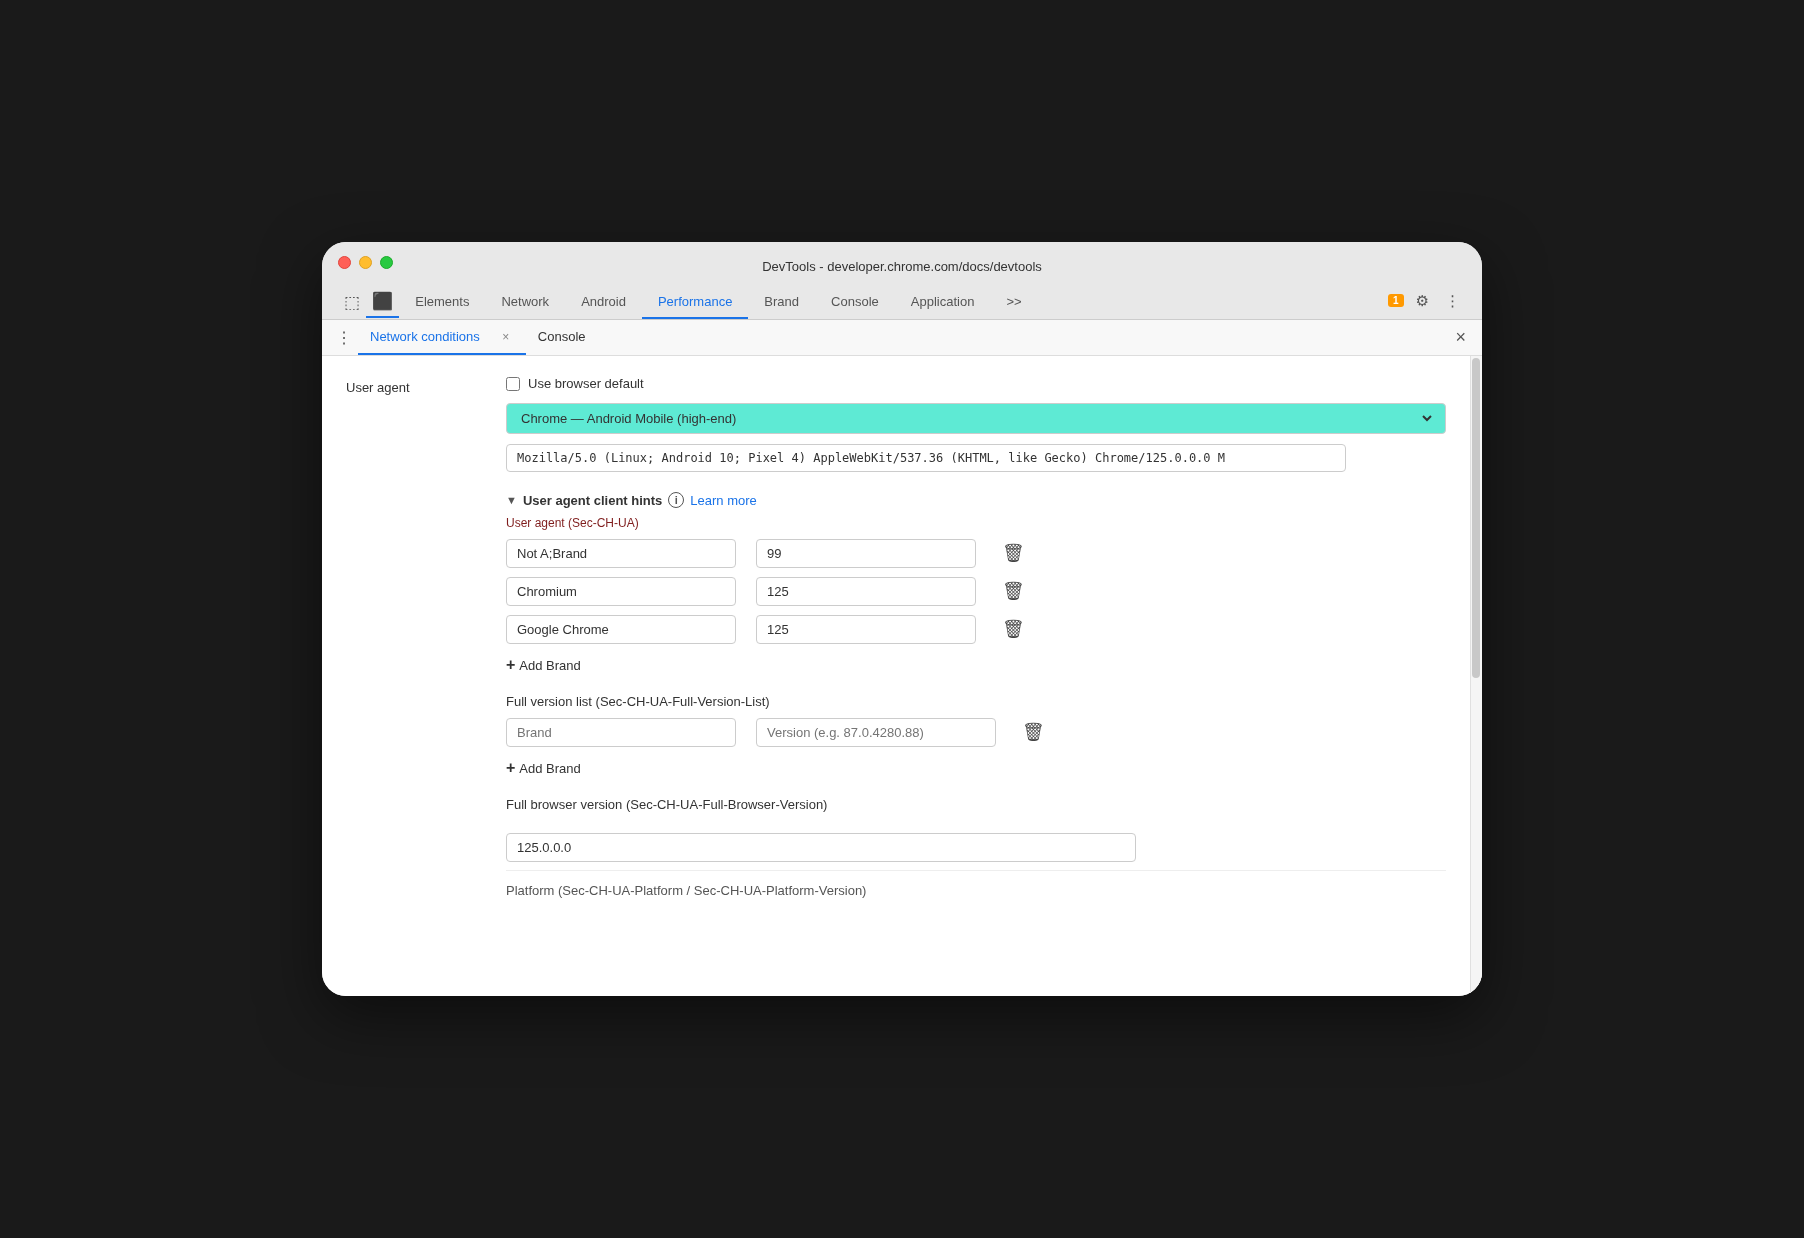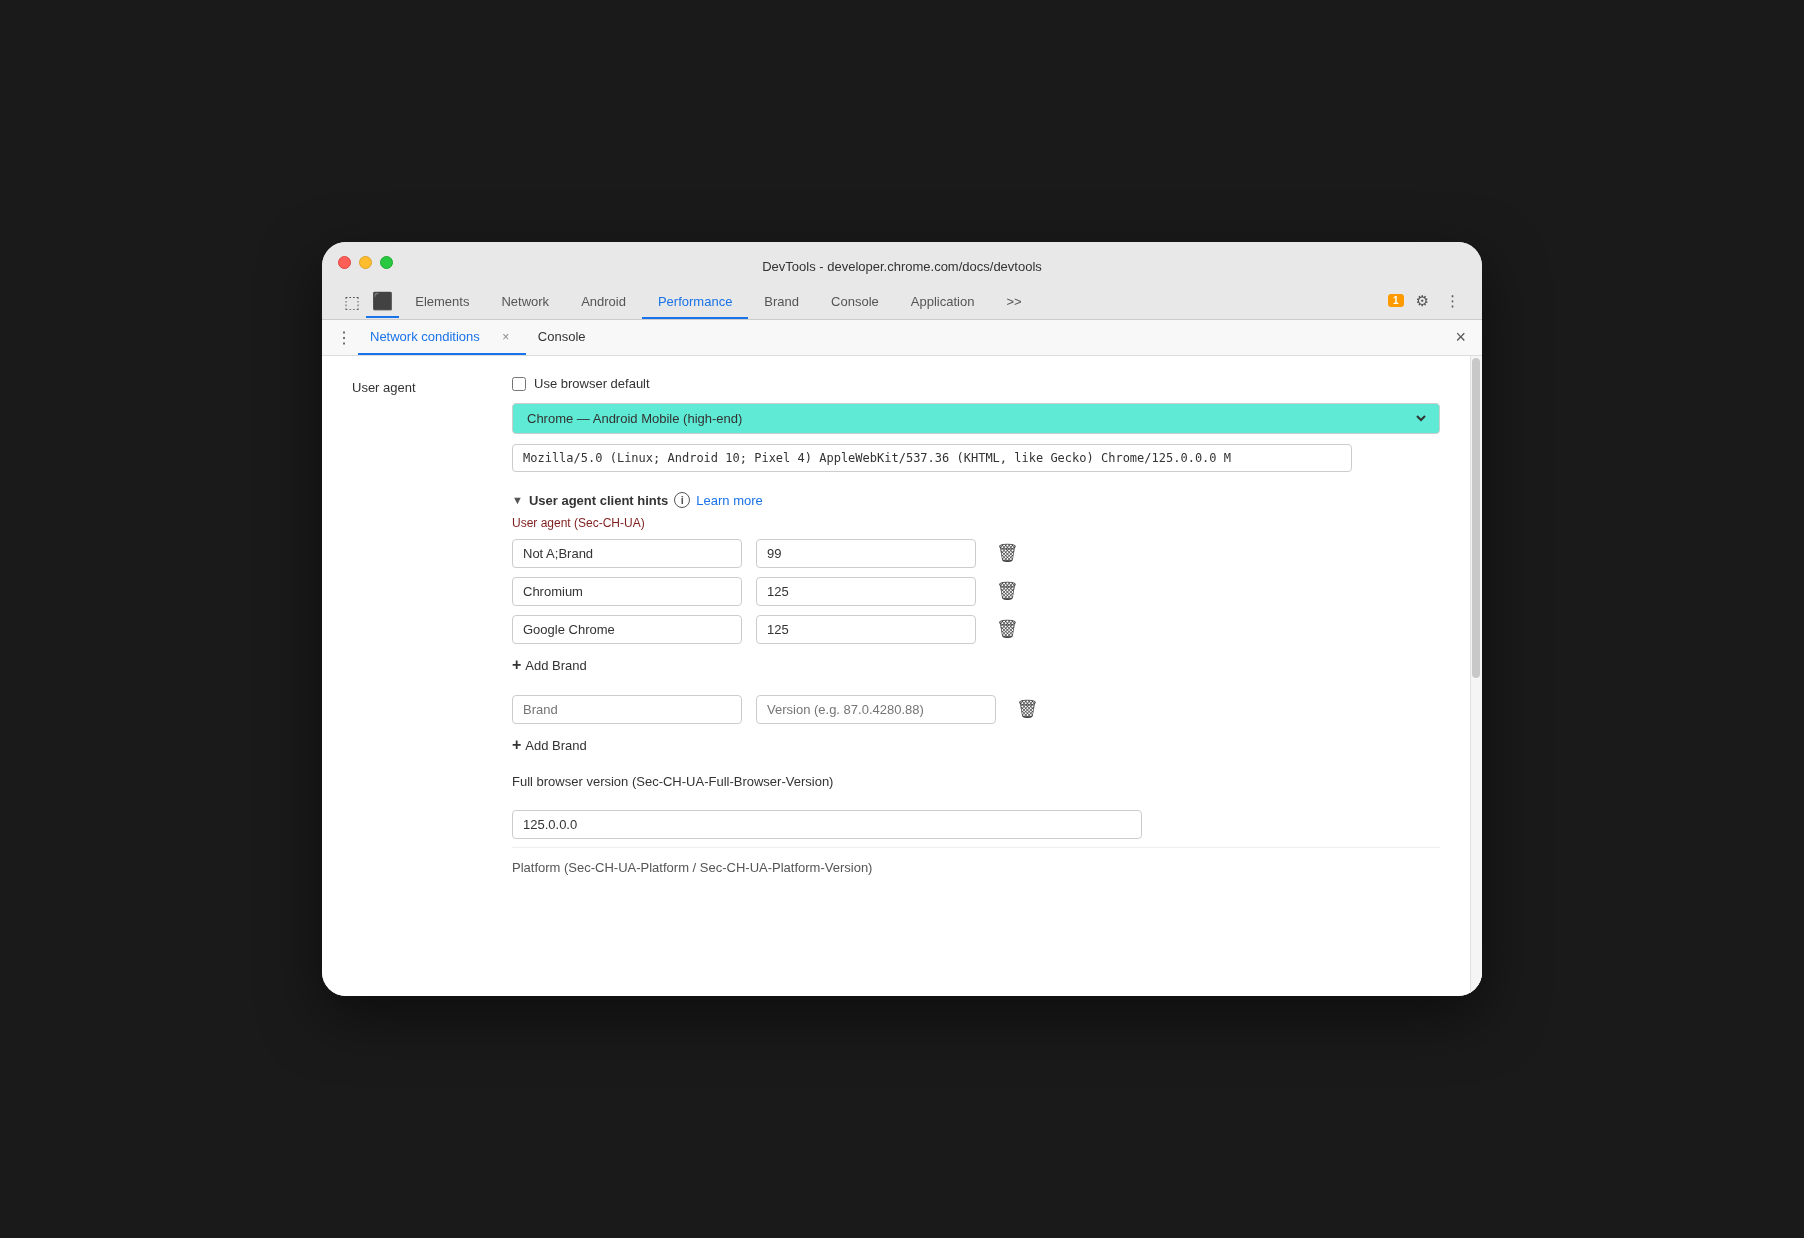--- a/index.html
+++ b/index.html
@@ -139,21 +139,21 @@
       cursor: pointer;
       padding: 4px 8px;
     }
     .main-content {
       display: flex;
       height: 640px;
     }
     .content-area {
       flex: 1;
       overflow-y: auto;
-      padding: 20px 30px;
+      padding: 20px 24px;
     }
     .scrollbar-track {
       width: 12px;
       background: #f5f5f5;
       border-left: 1px solid #e0e0e0;
       position: relative;
     }
     .scrollbar-thumb {
       position: absolute;
       top: 0;
@@ -263,21 +263,21 @@
       font-weight: normal;
     }
     .field-group-label {
       font-size: 12px;
       color: #7f1d1d;
       margin-bottom: 8px;
     }
     .brand-row {
       display: flex;
       align-items: center;
-      gap: 14px;
+      gap: 20px;
       margin-bottom: 8px;
     }
     .brand-input {
       border: 1px solid #ccc;
       border-radius: 4px;
       padding: 6px 10px;
       font-size: 13px;
       color: #333;
       outline: none;
       background: #fff;
@@ -445,20 +445,21 @@
             </div>
 
             
             <button class="add-brand-btn">
               <span class="add-icon">+</span>
               <span>Add Brand</span>
             </button>
 
             
             <div class="full-version-section">
+              <div class="full-version-label">Full version list (Sec-CH-UA-Full-Version-List)</div>
 
               <div class="brand-row">
                 <input type="text" class="brand-input brand-name-input" placeholder="Brand" style="">
                 <input type="text" class="brand-input brand-version-input" placeholder="Version (e.g. 87.0.4280.88)" style="width: 240px;">
                 <button class="delete-btn">
                   <span class="delete-icon">🗑</span>
                 </button>
               </div>
 
               <button class="add-brand-btn">

